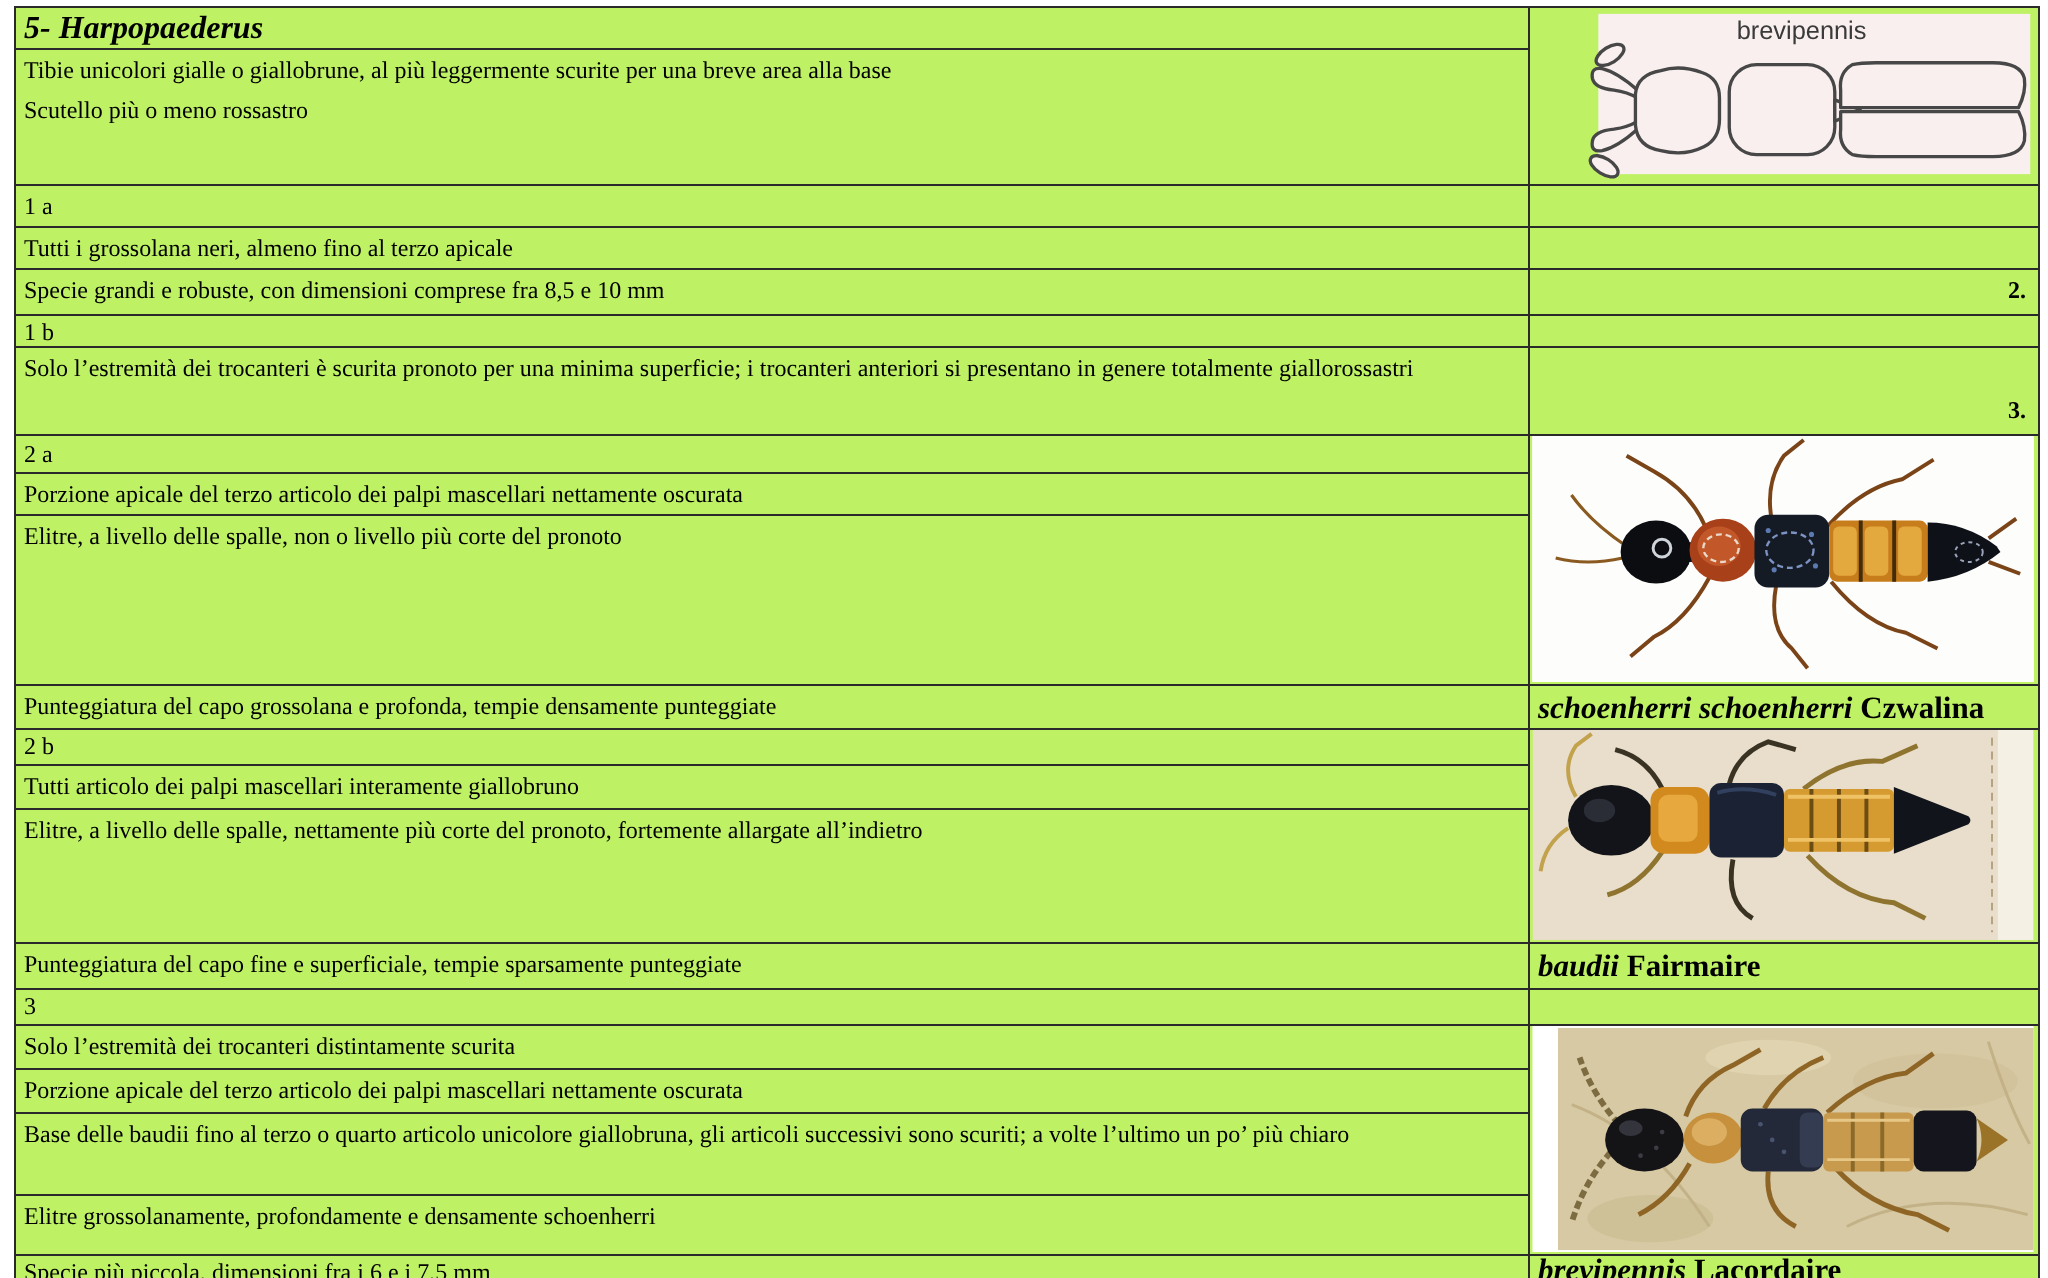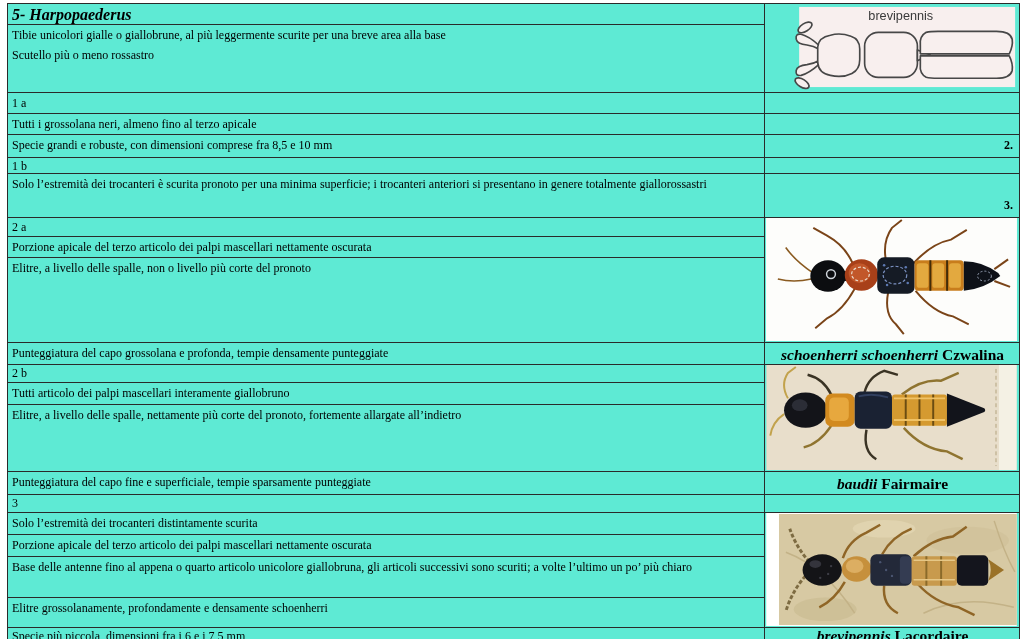--- a/index.html
+++ b/index.html
@@ -1,26 +1,26 @@
 <!DOCTYPE html>
 <html><head>
 <meta charset="utf-8">
 <style>
   html,body{margin:0;padding:0;background:#ffffff;}
   #screen{position:relative;width:1024px;height:639px;background:#fff;overflow:hidden;
           font-family:"Liberation Serif",serif;color:#000;}
   table.key{position:absolute;left:7px;top:3px;border-collapse:collapse;table-layout:fixed;}
-  td{border:1px solid #2a2a2a;vertical-align:top;padding:0;overflow:hidden;background:#5eead4;}
+  td{border:1px solid #2a2a2a;vertical-align:top;padding:0;overflow:hidden;background:#bef264;}
   .ct{padding:1px 4px 0 4px;font-size:12px;line-height:19px;overflow:hidden;}
   .hdr .ct{font-weight:bold;font-style:italic;font-size:16px;}
   .just .ct{text-align:justify;}
   td.ref{vertical-align:bottom;}
   td.ref .ct{font-weight:bold;text-align:right;padding-right:6px;padding-bottom:2px;}
   td.sp{vertical-align:middle;}
-  td.sp .ct{text-align:center;padding-right:3px;font-size:15.5px;}
+  td.sp .ct{text-align:left;padding-right:3px;font-size:15.5px;}
   .spname{font-weight:bold;font-style:italic;}
   .spauth{font-weight:bold;}
   td.img{padding:0;}
   svg{display:block;}
   .dlabel{font-family:"Liberation Sans",sans-serif;font-size:13px;fill:#3a3a3a;}
 </style>
 </head>
 <body>
 
 <div id="screen">
@@ -268,21 +268,21 @@
         </svg>
       </td>
     </tr>
     <tr style="height:22px">
       <td>
             <div class="ct">Porzione apicale del terzo articolo dei palpi mascellari nettamente oscurata</div>
           </td>
     </tr>
     <tr style="height:41px">
       <td class="just">
-            <div class="ct">Base delle antenne fino al appena o quarto articolo unicolore giallobruna, gli articoli successivi sono scuriti; a volte l’ultimo un po’ più chiaro</div>
+            <div class="ct">Base delle baudii fino al terzo o quarto articolo unicolore giallobruna, gli articoli successivi sono scuriti; a volte l’ultimo un po’ più chiaro</div>
           </td>
     </tr>
     <tr style="height:30px">
       <td>
             <div class="ct">Elitre grossolanamente, profondamente e densamente schoenherri</div>
           </td>
     </tr>
     <tr style="height:16px">
       <td>
             <div class="ct" style="line-height:14px">Specie più piccola, dimensioni fra i 6 e i 7,5 mm</div>

